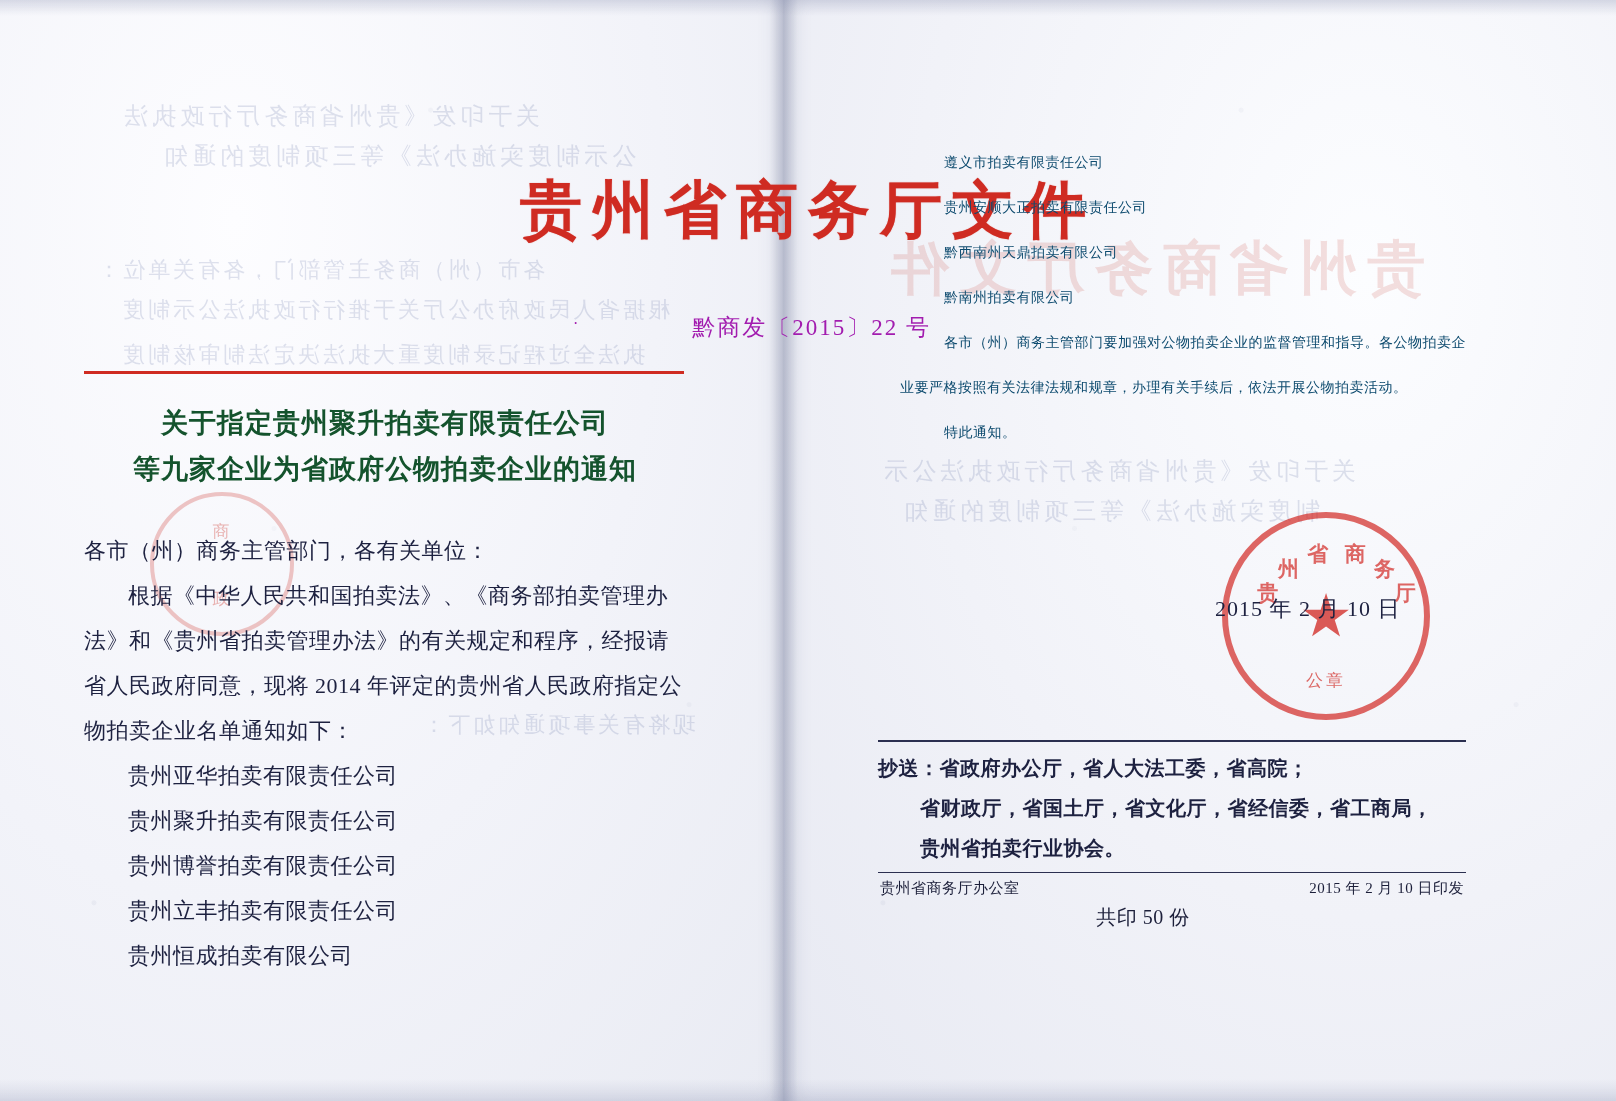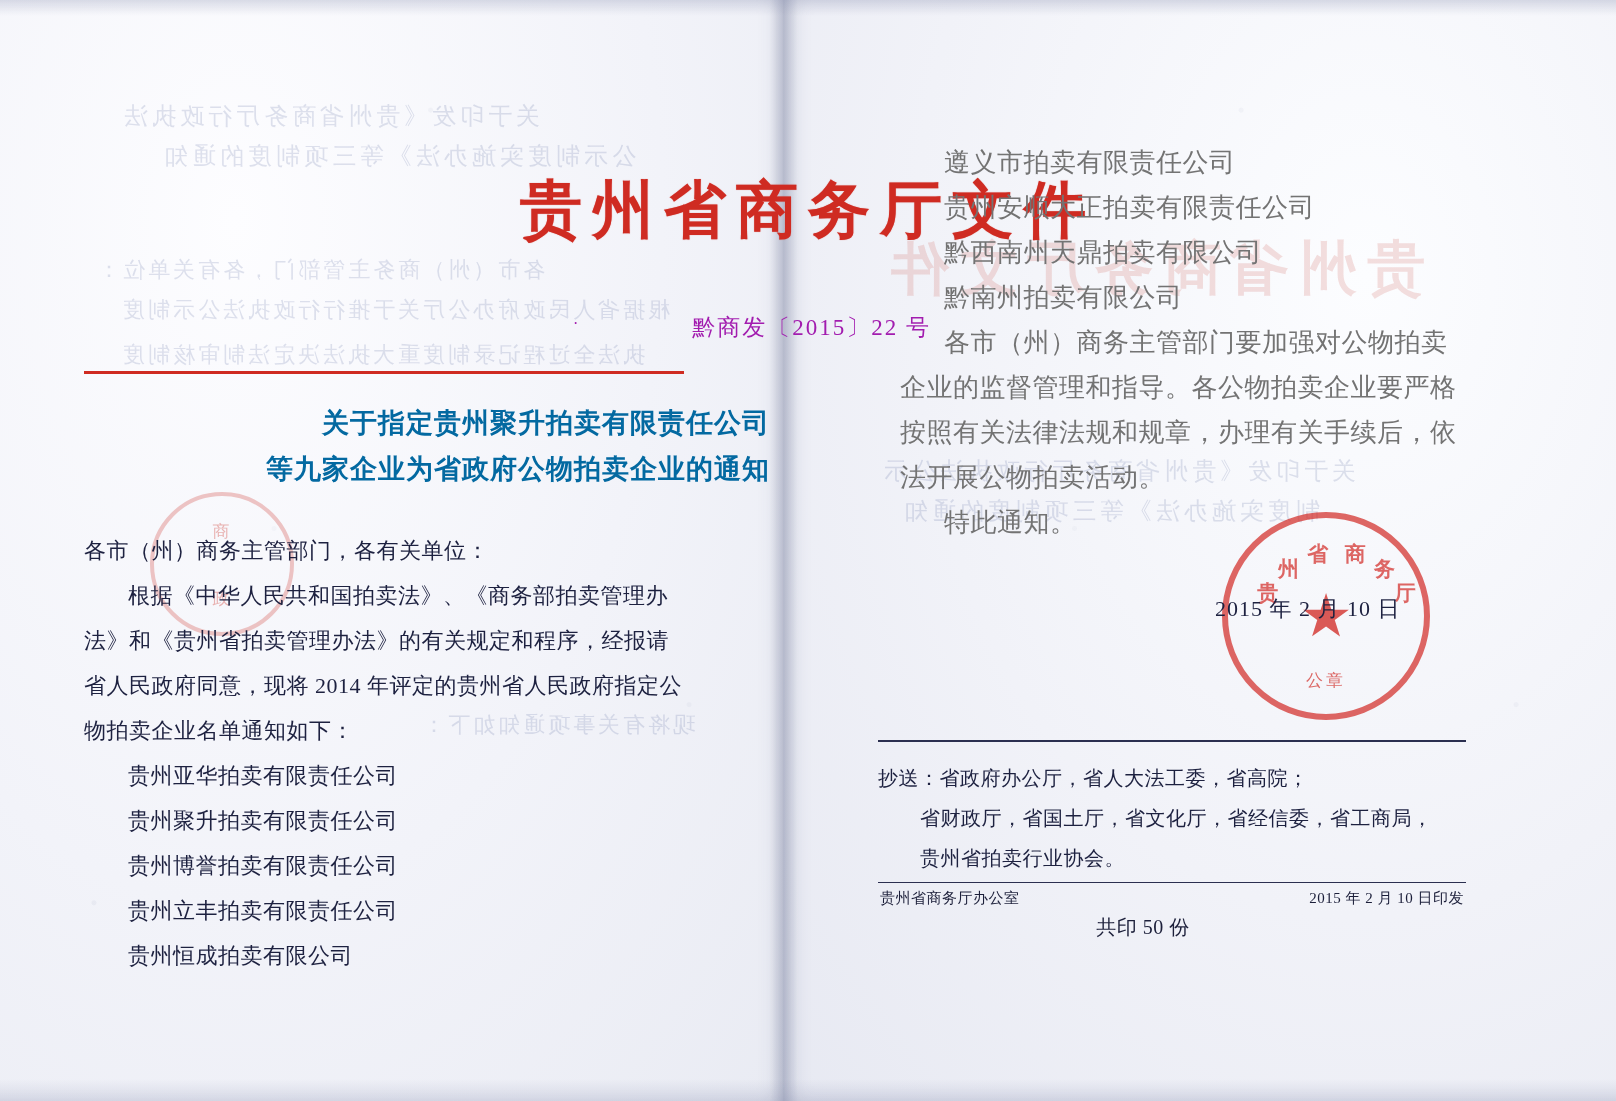--- a/index.html
+++ b/index.html
@@ -106,26 +106,26 @@
     width: 600px;
     top: 371px;
     height: 3px;
     background: #cf2b22;
   }
   .subject {
     position: absolute;
     left: 0;
     width: 770px;
     top: 400px;
-    text-align: right;
+    text-align: center;
     font-size: 27px;
     line-height: 46px;
     font-weight: 700;
     letter-spacing: 1px;
-    color: #0369a1;
+    color: #14532d;
   }
   .body-left {
     position: absolute;
     left: 84px;
     width: 600px;
     top: 528px;
     font-size: 22px;
     line-height: 45px;
     letter-spacing: .5px;
     color: #1d2140;
@@ -140,24 +140,24 @@
     text-indent: 44px;
     white-space: nowrap;
   }
 
   
   .body-right {
     position: absolute;
     left: 900px;
     width: 572px;
     top: 140px;
-    font-size: 26px;
+    font-size: 14px;
     line-height: 45px;
     letter-spacing: .5px;
-    color: #737373;
+    color: #0c4a6e;
   }
   .date-line {
     position: absolute;
     left: 1215px;
     top: 594px;
     font-size: 22px;
     letter-spacing: 1px;
     color: #1d2140;
   }
 
@@ -240,22 +240,23 @@
   }
   .hr-thin {
     height: 1px;
     background: #2b2f50;
     width: 100%;
   }
   .cc-block {
     font-size: 20px;
     line-height: 40px;
     letter-spacing: .5px;
-    padding: 16px 0 4px 0;
+    padding: 6px 0 4px 0;
     color: #1d2140;
+    font-weight: bold;
   }
   .cc-label { float: left; }
   .cc-lines { margin-left: 42px; }
   .footer-row {
     display: flex;
     justify-content: space-between;
     font-size: 15px;
     padding: 6px 2px 0 2px;
     letter-spacing: .5px;
   }

